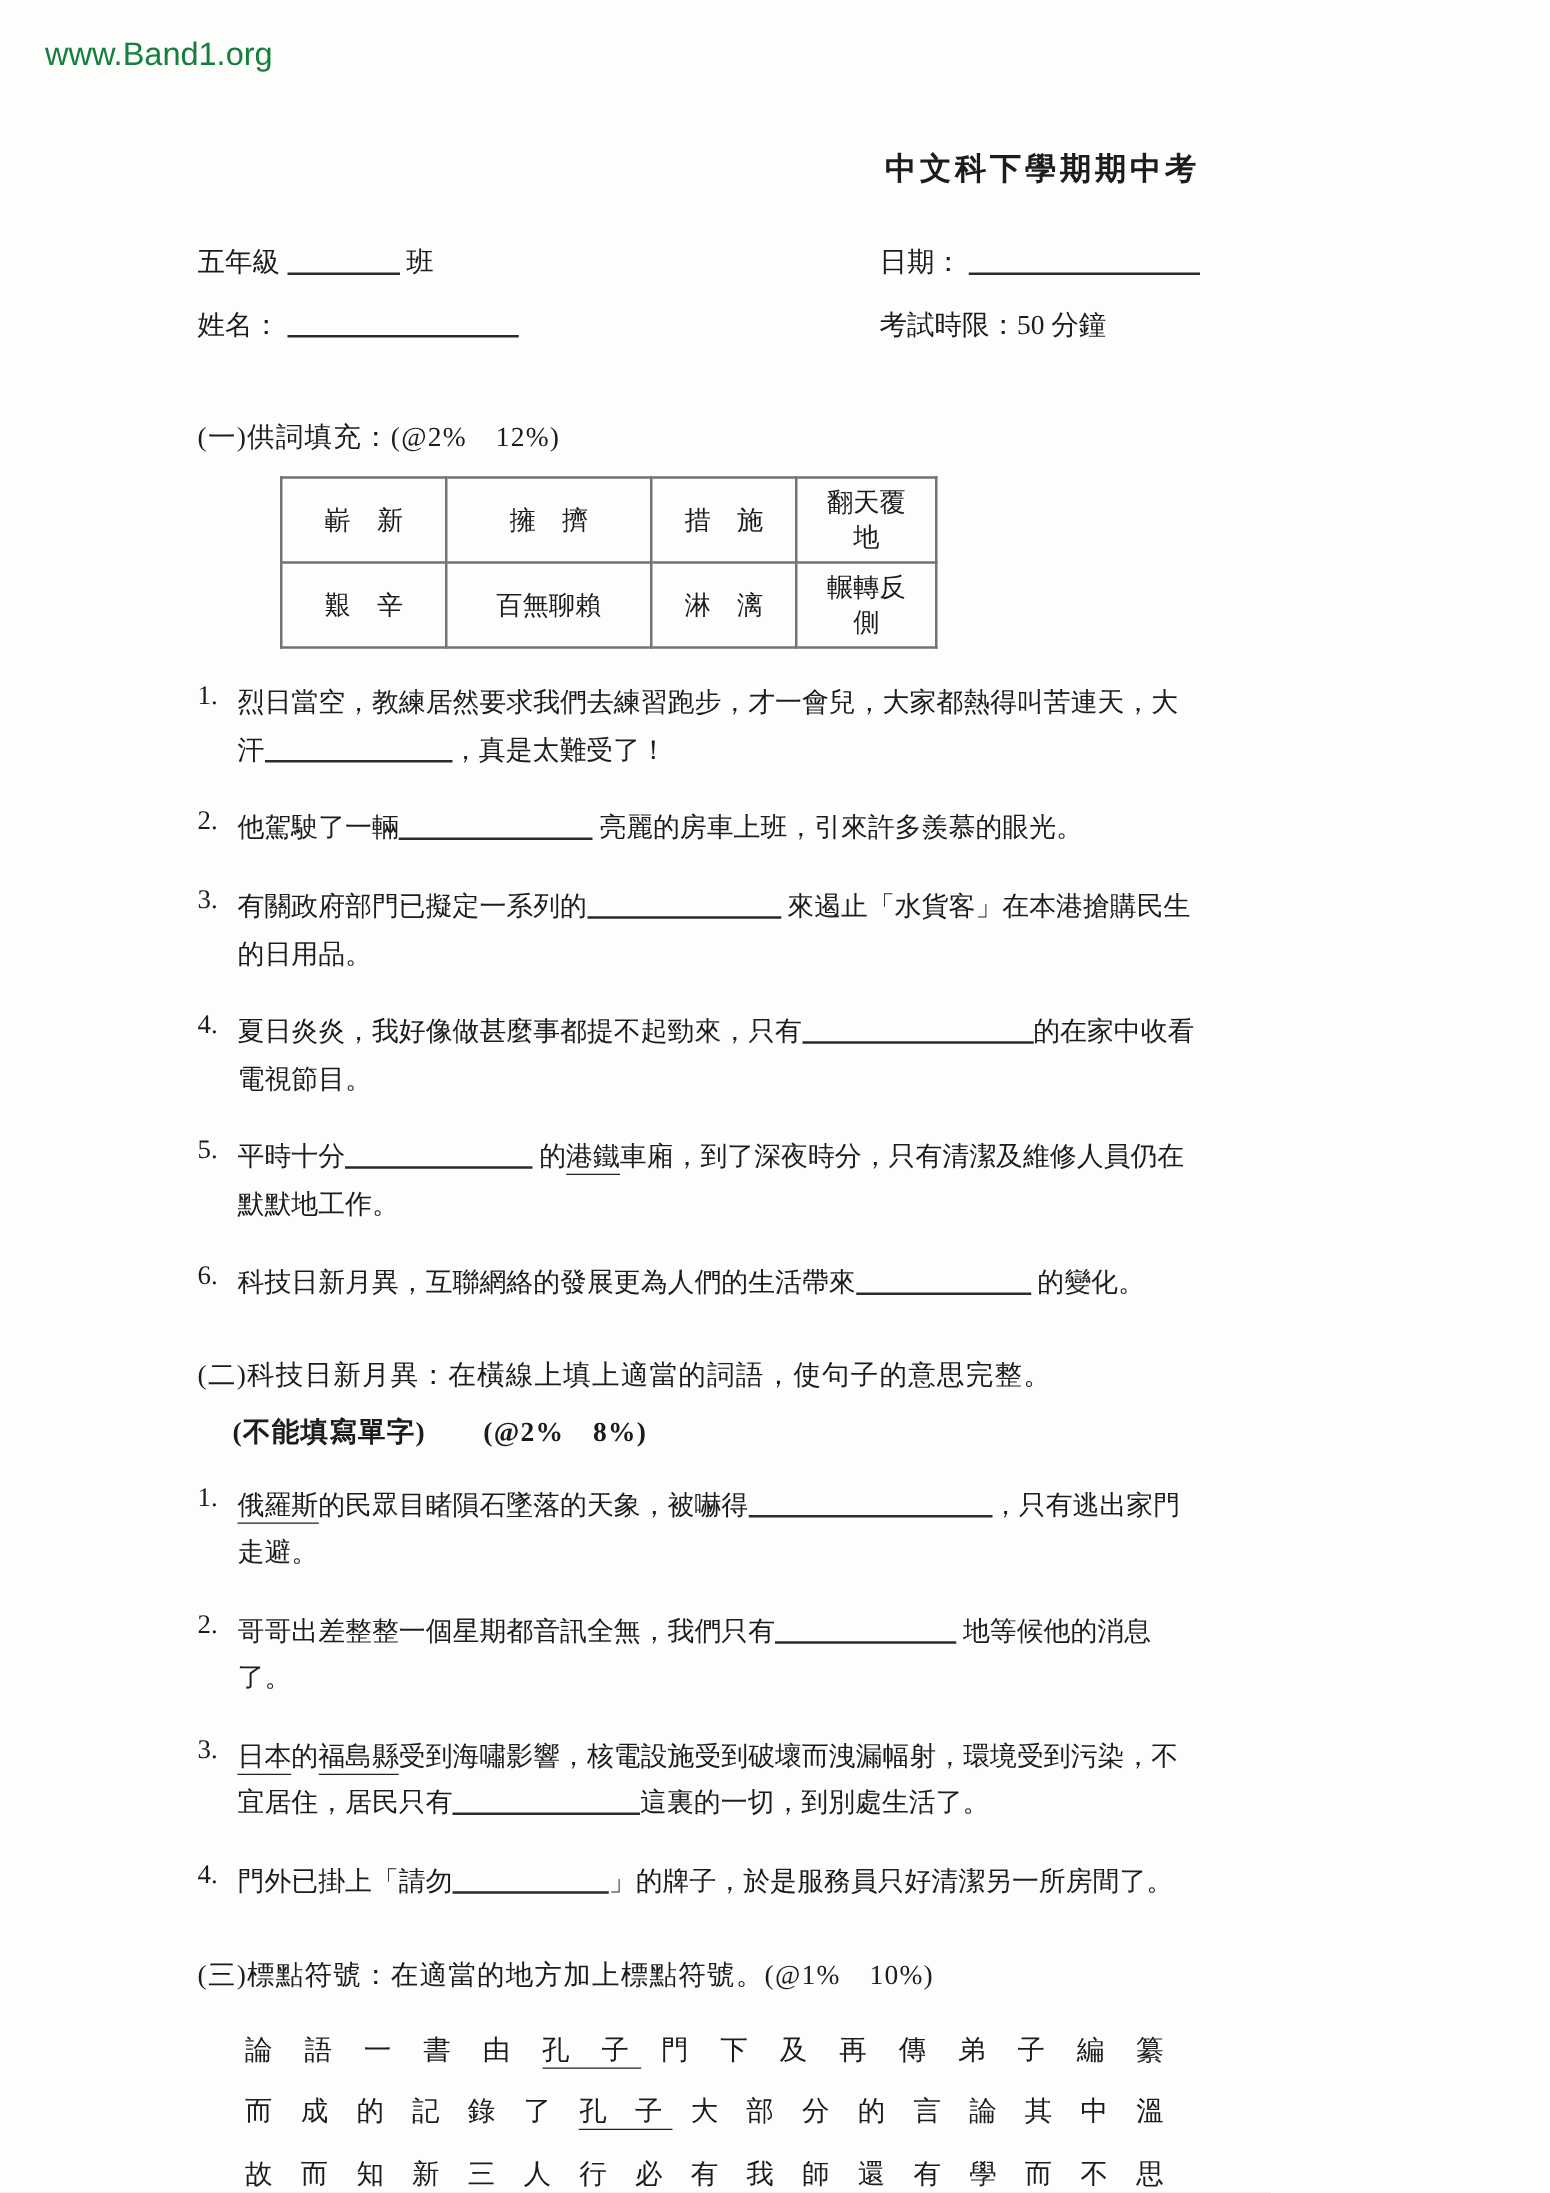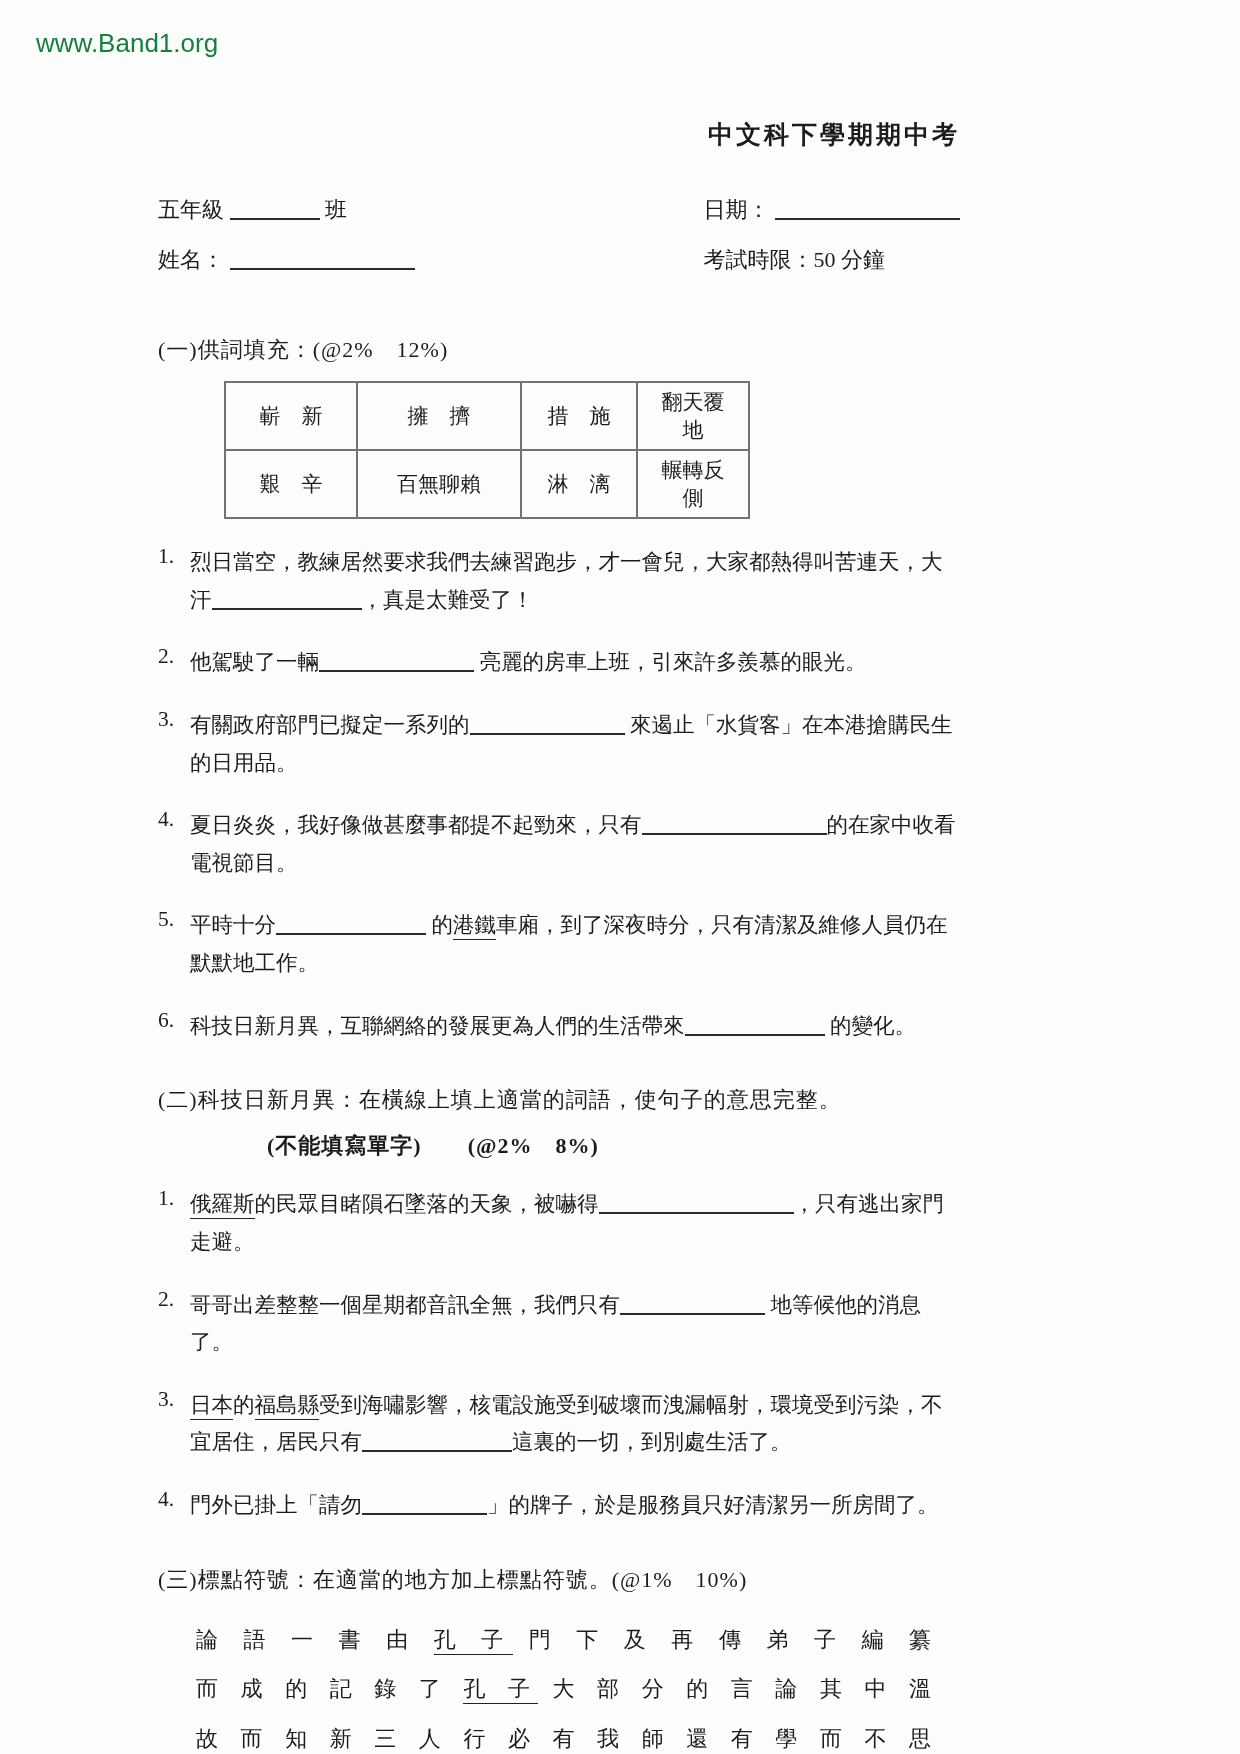--- a/index.html
+++ b/index.html
@@ -22,21 +22,21 @@
   .head-right { padding-top:0; }
 
   .blank {
     display:inline-block; height:1.05em; vertical-align:-3px;
     border-bottom:2px solid #2b2b2b;
   }
   .b90{width:90px} .b125{width:125px} .b140{width:140px} .b145{width:145px}
   .b150{width:150px} .b155{width:155px} .b185{width:185px} .b195{width:195px}
 
   .sec-heading { font-size:22px; font-weight:400; margin-top:40px; letter-spacing:1px; }
-  .sec-subheading { font-size:22px; font-weight:700; margin-top:16px; margin-left:109px; letter-spacing:1px; }
+  .sec-subheading { font-size:22px; font-weight:700; margin-top:16px; margin-left:28px; letter-spacing:1px; }
 
   table.wordbank {
     border-collapse:collapse; margin:16px 0 20px 66px;
     font-size:21px;
   }
   table.wordbank td {
     border:2px solid #737373; padding:5px 14px; text-align:center;
     min-width:112px;
   }
   td.w1{width:132px} td.w2{width:164px} td.w3{width:116px} td.w4{width:109px}

